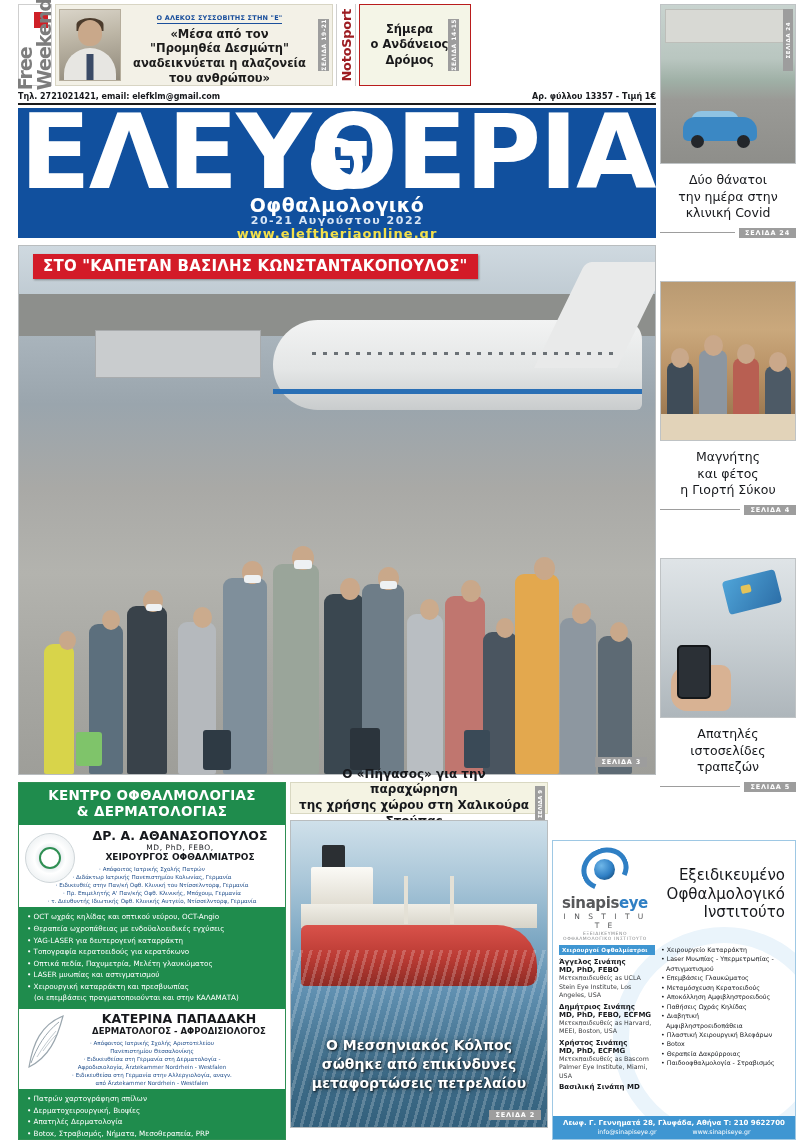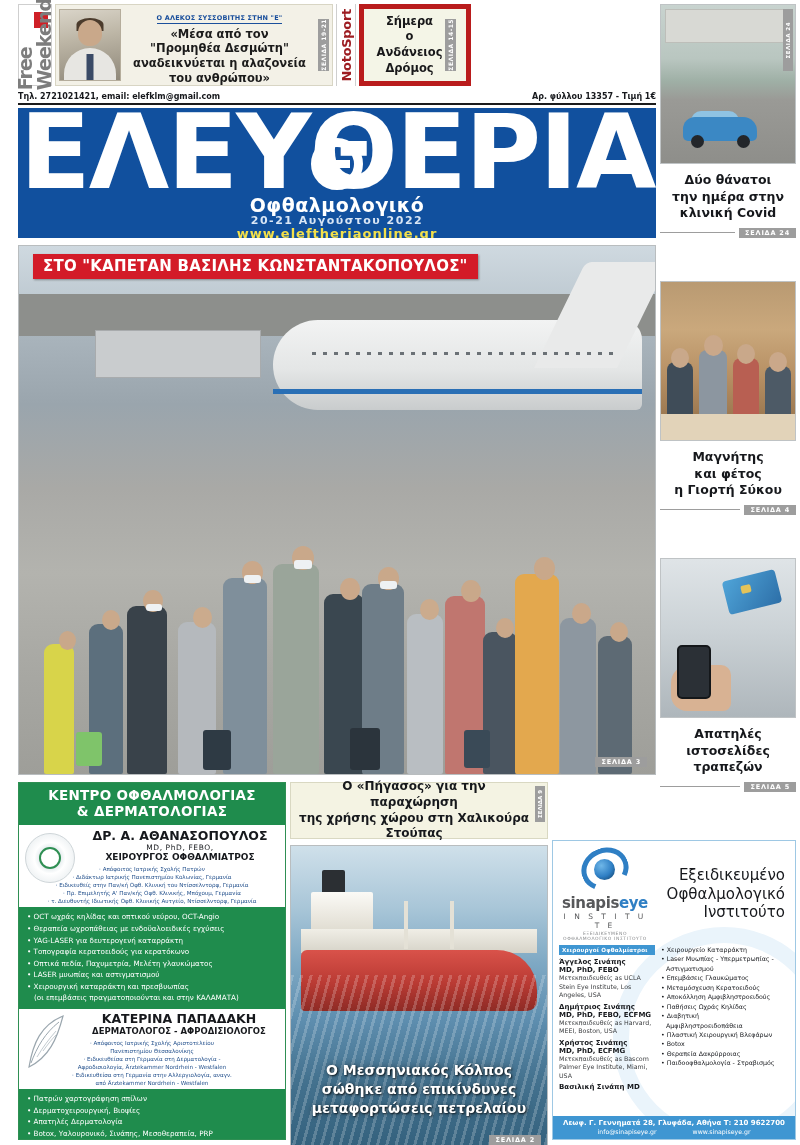--- a/index.html
+++ b/index.html
@@ -86,21 +86,21 @@
   .sport-photo {
     width:72px; height:72px; flex:none; position:relative; overflow:hidden;
     background:linear-gradient(180deg,#6a6f6a 0%,#7d8a6f 38%,#5f7a4a 60%,#4d6b3c 100%);
     border:1px solid #b9bdbf;
   }
   .sp-p1 { position:absolute; left:14px; top:20px; width:16px; height:40px; background:#c9242c; transform:skewX(-8deg); border-radius:4px;}
   .sp-p2 { position:absolute; left:40px; top:16px; width:17px; height:42px; background:#e3d24a; transform:skewX(6deg); border-radius:4px;}
   .sp-p2b{ position:absolute; left:40px; top:40px; width:17px; height:22px; background:#2c4fa0; transform:skewX(6deg);}
   .sp-ball{ position:absolute; left:20px; bottom:4px; width:11px; height:11px; border-radius:50%; background:#fff; border:1px solid #888;}
   .promo3 {
-    flex:0 0 112px; background:#f4f5e7; border:5px solid #b91c1c;
+    flex:0 0 112px; background:#f4f5e7; border:1px solid #b91c1c;
     display:flex; align-items:center; justify-content:center; padding:10px;
   }
   .promo3-txt { text-align:center; font-size:11.5px; font-weight:bold; color:#18181a; line-height:1.35; }
 
   
   .contactbar {
     position:absolute; left:18px; top:92px; width:638px;
     display:flex; justify-content:space-between; align-items:flex-end;
     border-bottom:2px solid #1b1b1b; padding-bottom:2px;
     font-size:8px; font-weight:bold; color:#16181c;
@@ -189,21 +189,21 @@
     background:#9d9d9d; color:#ffffff; font-size:6.5px; font-weight:bold;
     padding:1px 6px; letter-spacing:0.8px; display:inline-block; white-space:nowrap;
   }
   .badge-main { position:absolute; right:8px; bottom:6px; z-index:6; }
 
   
   .rail { position:absolute; left:660px; top:4px; width:136px; height:1000px; }
   .rail-item { position:relative; margin-bottom:7px; }
   .rail-photo { width:136px; height:105px; border:1px solid #bfc3c5; overflow:hidden; position:relative; }
   .rail-cap {
-    text-align:center; font-size:12.5px; font-weight:bold; color:#16181c;
+    text-align:center; font-size:12.5px; font-weight:normal; color:#16181c;
     line-height:1.32; padding:8px 4px 4px 4px;
   }
   .rail-badge-row { display:flex; align-items:center; gap:4px; padding:2px 0 0 0; }
   .rail-badge-row .rule { flex:1; height:1px; background:#9d9d9d; }
   .rail-vtab {
     position:absolute; right:2px; top:4px; width:10px; height:62px;
     background:#9d9d9d; color:#fff; display:flex; align-items:center; justify-content:center; z-index:4;
   }
   .rail-vtab span { writing-mode:vertical-rl; transform:rotate(180deg); font-size:5.5px; font-weight:bold; letter-spacing:0.5px; }
 
@@ -267,21 +267,21 @@
   .ad-green li.sub::before { content:""; }
   .ad-derm { padding:2px 4px 2px 4px; position:relative; }
   .ad-leaf { position:absolute; left:4px; top:4px; width:48px; height:56px; }
   .ad-derm-txt { margin-left:54px; text-align:center; }
   .ad-name2 { font-size:12.5px; font-weight:bold; color:#16181c;text-align:center; }
   .ad-role2 { font-size:8.5px; font-weight:bold; color:#16181c; }
 
   
   .mid-block { position:absolute; left:290px; top:782px; width:258px; height:358px; }
   .mid-head {
-    background:#f4f3e3; border:1px solid #d9d8c2; height:57px;
+    background:#f4f3e3; border:1px solid #d9d8c2; height:32px;
     display:flex; align-items:center; justify-content:center; position:relative;
   }
   .mid-head-txt { text-align:center; font-size:12px; font-weight:bold; color:#16181c; line-height:1.3; padding:0 16px 0 6px; }
   .mid-vtab { position:absolute; right:2px; top:3px; width:10px; height:36px; background:#9d9d9d; color:#fff; display:flex; align-items:center; justify-content:center; }
   .mid-vtab span { writing-mode:vertical-rl; transform:rotate(180deg); font-size:5.5px; font-weight:bold; }
   .mid-photo {
     margin-top:6px; width:258px; height:308px; border:1px solid #b9bdbf;
     position:relative; overflow:hidden;
     background:linear-gradient(180deg,#cfe0ea 0%,#a9c6d8 20%,#7fa9c4 38%,#5f8fb0 56%,#44728f 76%,#33607c 100%);
   }
@@ -604,21 +604,21 @@
         <div>Αφροδισιολογία, Ärztekammer Nordrhein - Westfalen</div>
         <div>· Ειδικευθείσα στη Γερμανία στην Αλλεργιολογία, αναγν.</div>
         <div>από Ärztekammer Nordrhein - Westfalen</div>
       </div>
     </div>
 
     <ul class="ad-green">
       <li>Πατρών χαρτογράφηση σπίλων</li>
       <li>Δερματοχειρουργική, Βιοψίες</li>
       <li>Απατηλές Δερματολογία</li>
-      <li>Botox, Υαλουρονικό, Σινάπης, Μεσοθεραπεία, PRP</li>
+      <li>Botox, Στραβισμός, Νήματα, Μεσοθεραπεία, PRP</li>
       <li>Θεραπείες προσώπου με μικροδερμοαπόξεση</li>
 
     </ul>
 
   </div>
 
   <div class="mid-block">
     <div class="mid-head">
       <div class="mid-head-txt">
         <div>Ο «Πήγασος» για την παραχώρηση</div>

